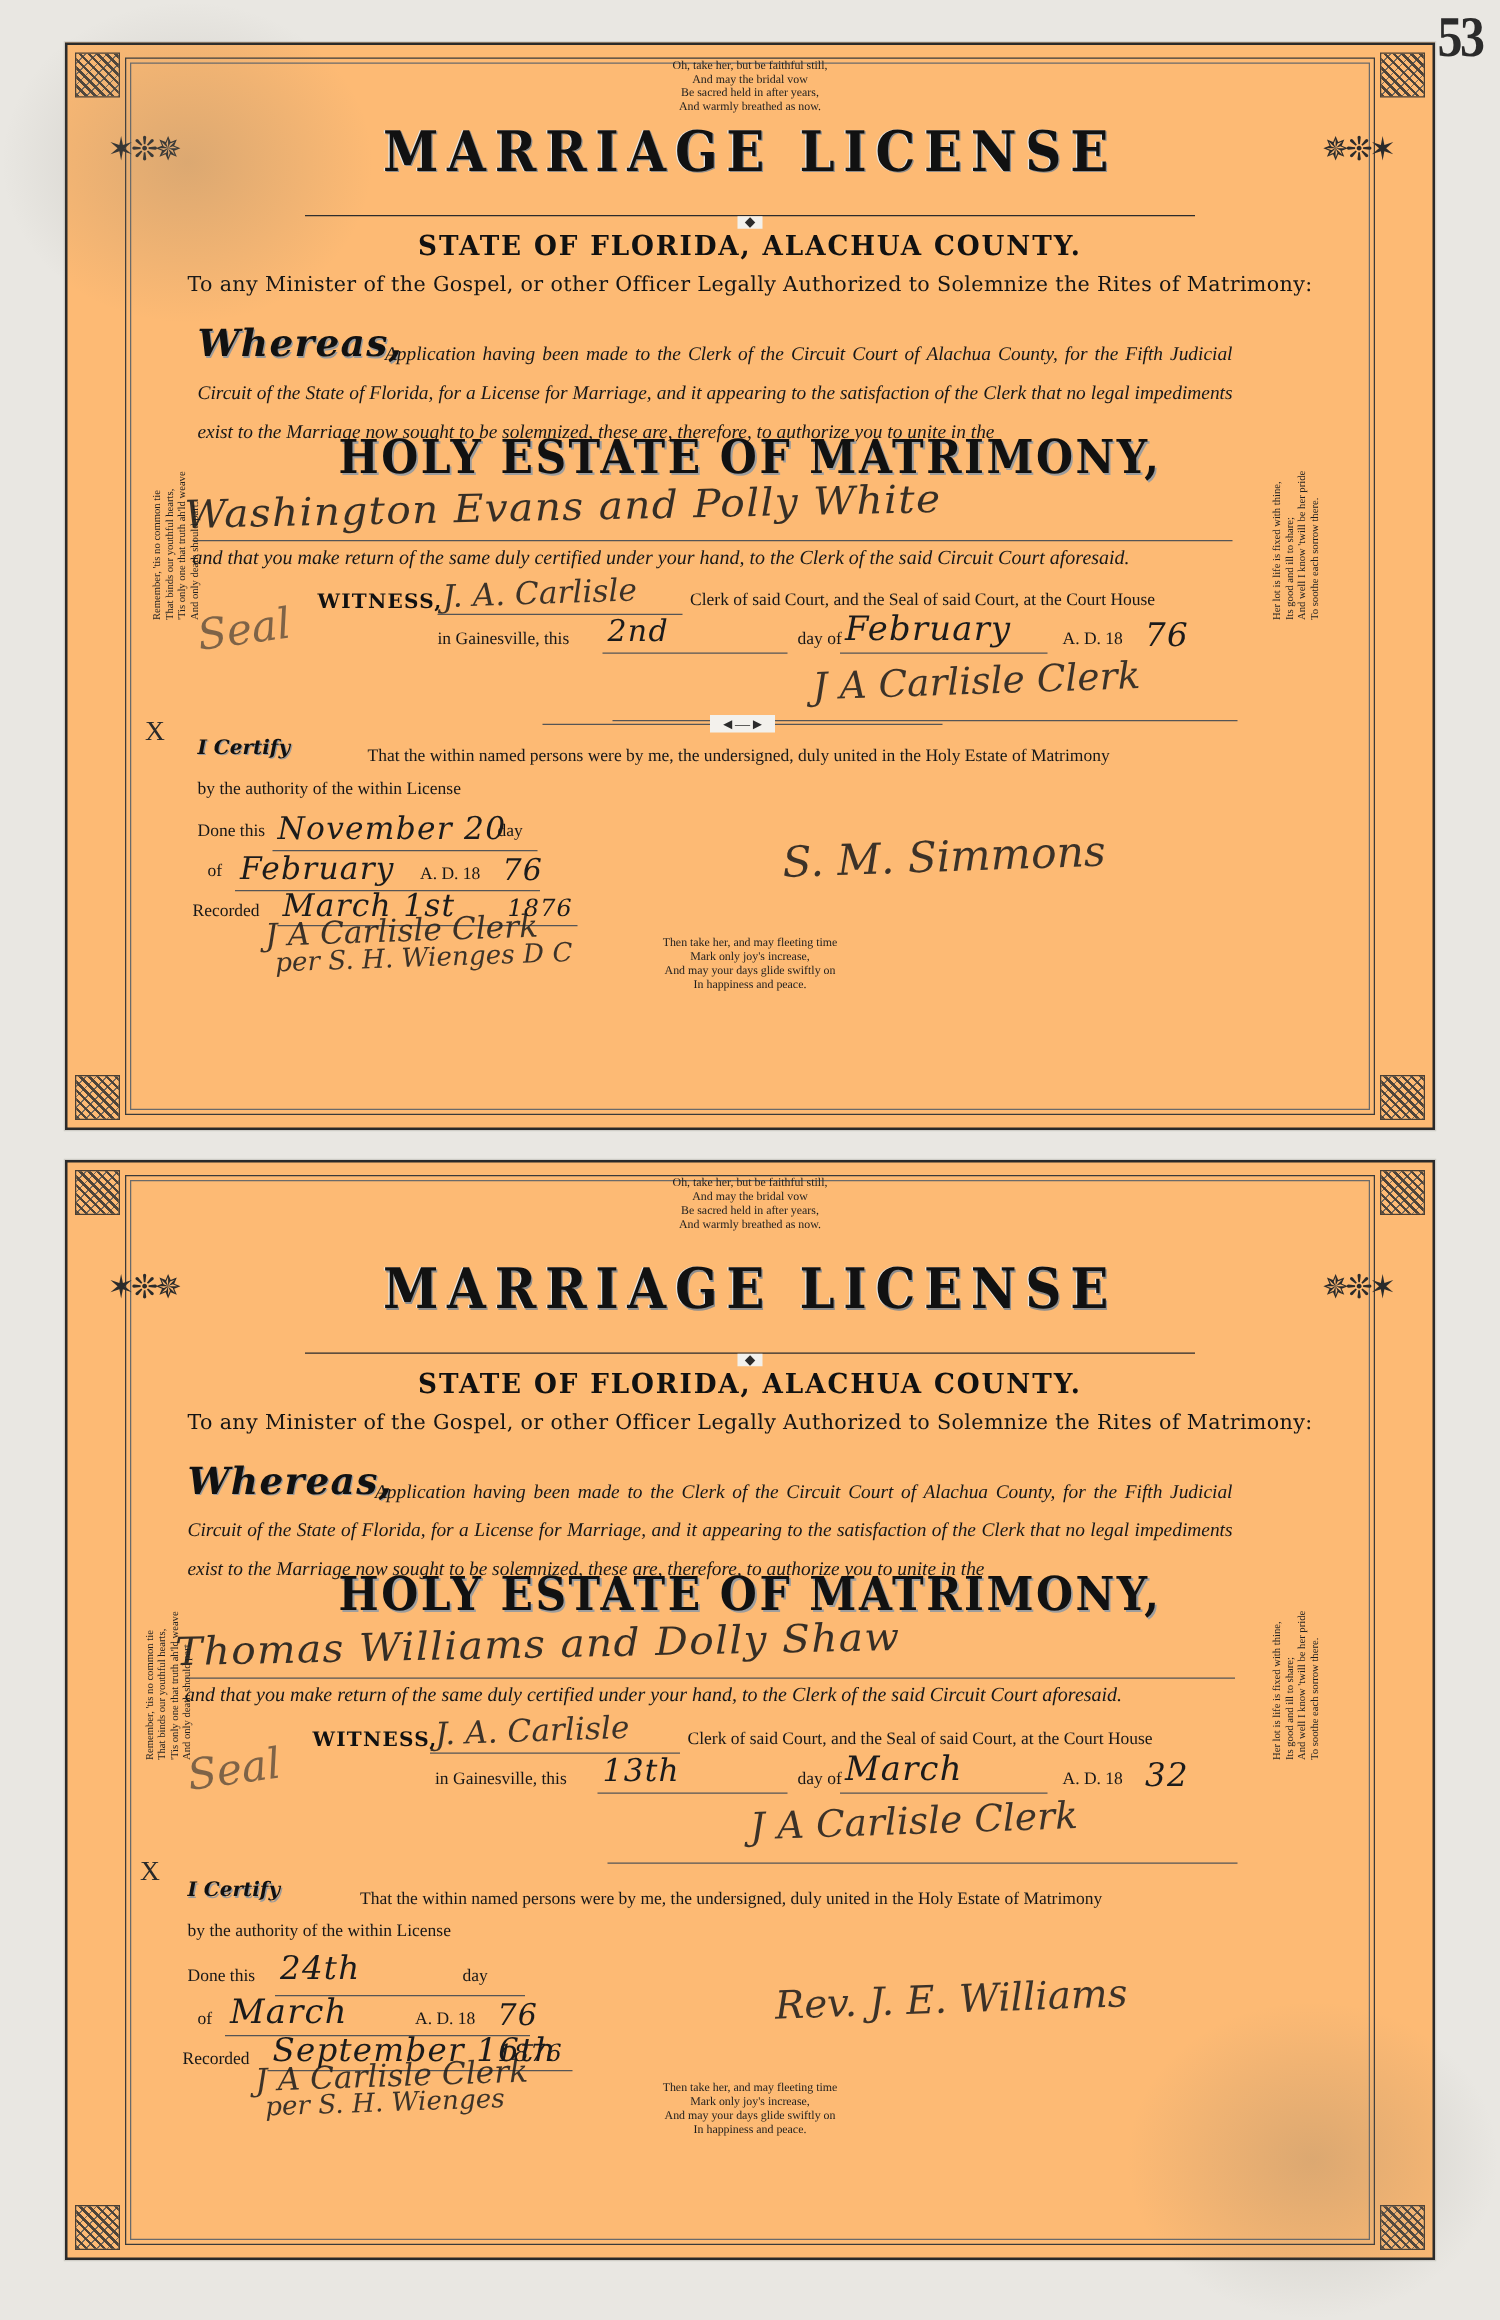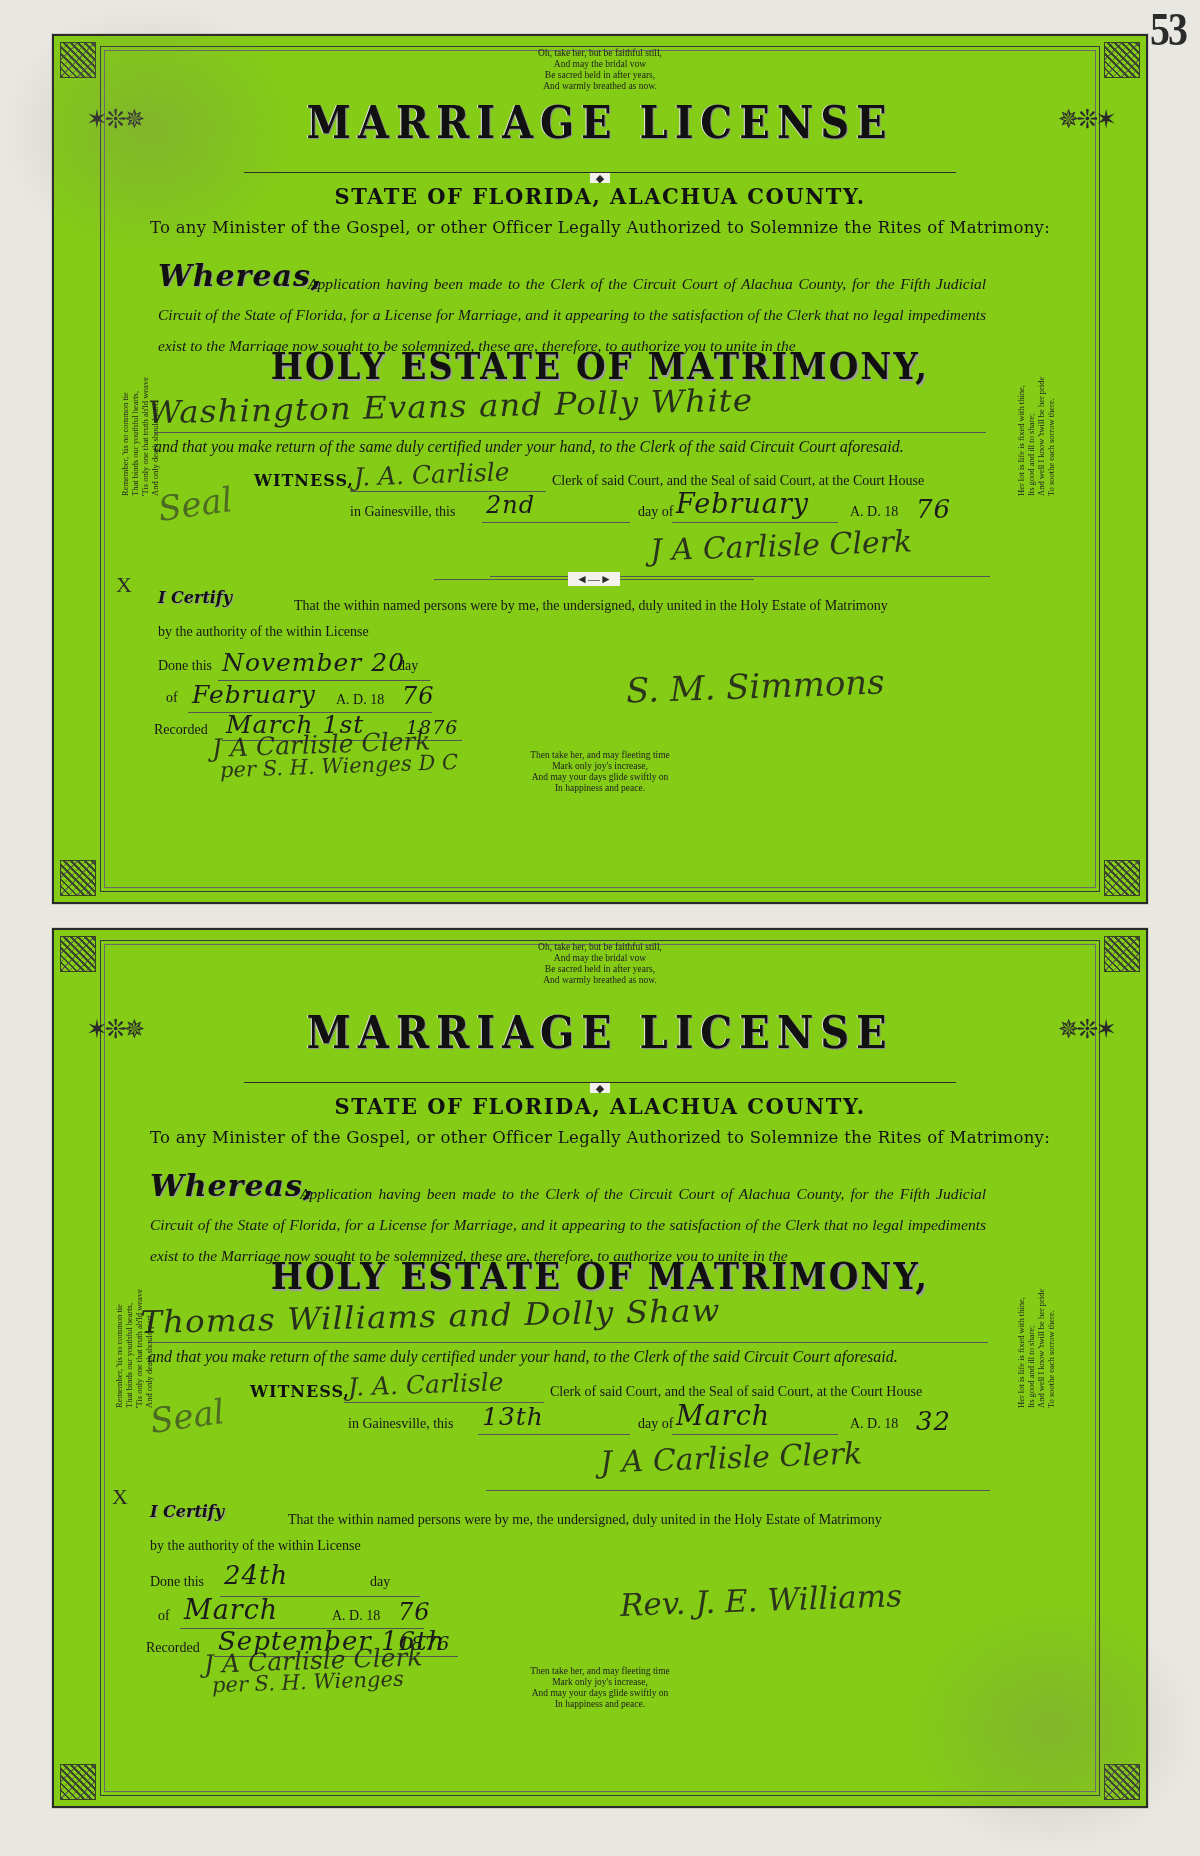--- a/index.html
+++ b/index.html
@@ -20,21 +20,21 @@
     font-weight:bold;
     letter-spacing:-2px;
     color:#2b2b2b;
     transform:scaleY(1.15);
   }
 
   .license{
     position:absolute;
     left:52px;
     width:1096px;
-    background:#84cc16;
+    background:#fdba74;
     border:2px solid #2a2a2a;
     box-sizing:border-box;
     box-shadow:0 0 0 1px #cfcdc7;
   }
   .license.one{top:34px;height:870px;}
   .license.two{top:928px;height:880px;}
 
   .inner-frame{
     position:absolute;
     left:46px;right:46px;top:10px;bottom:10px;

